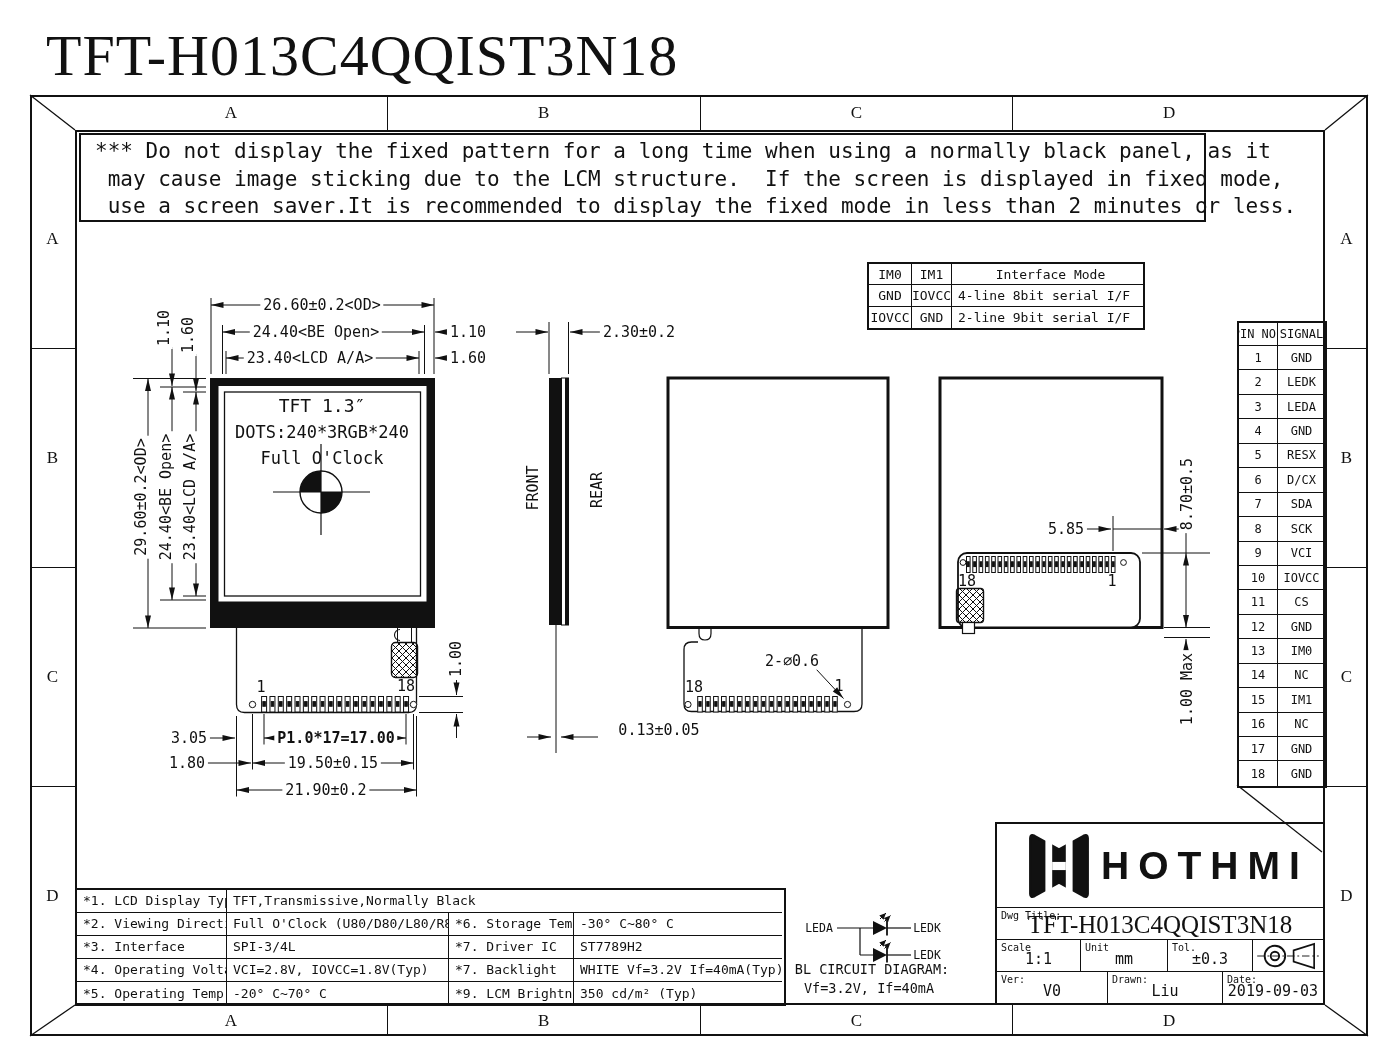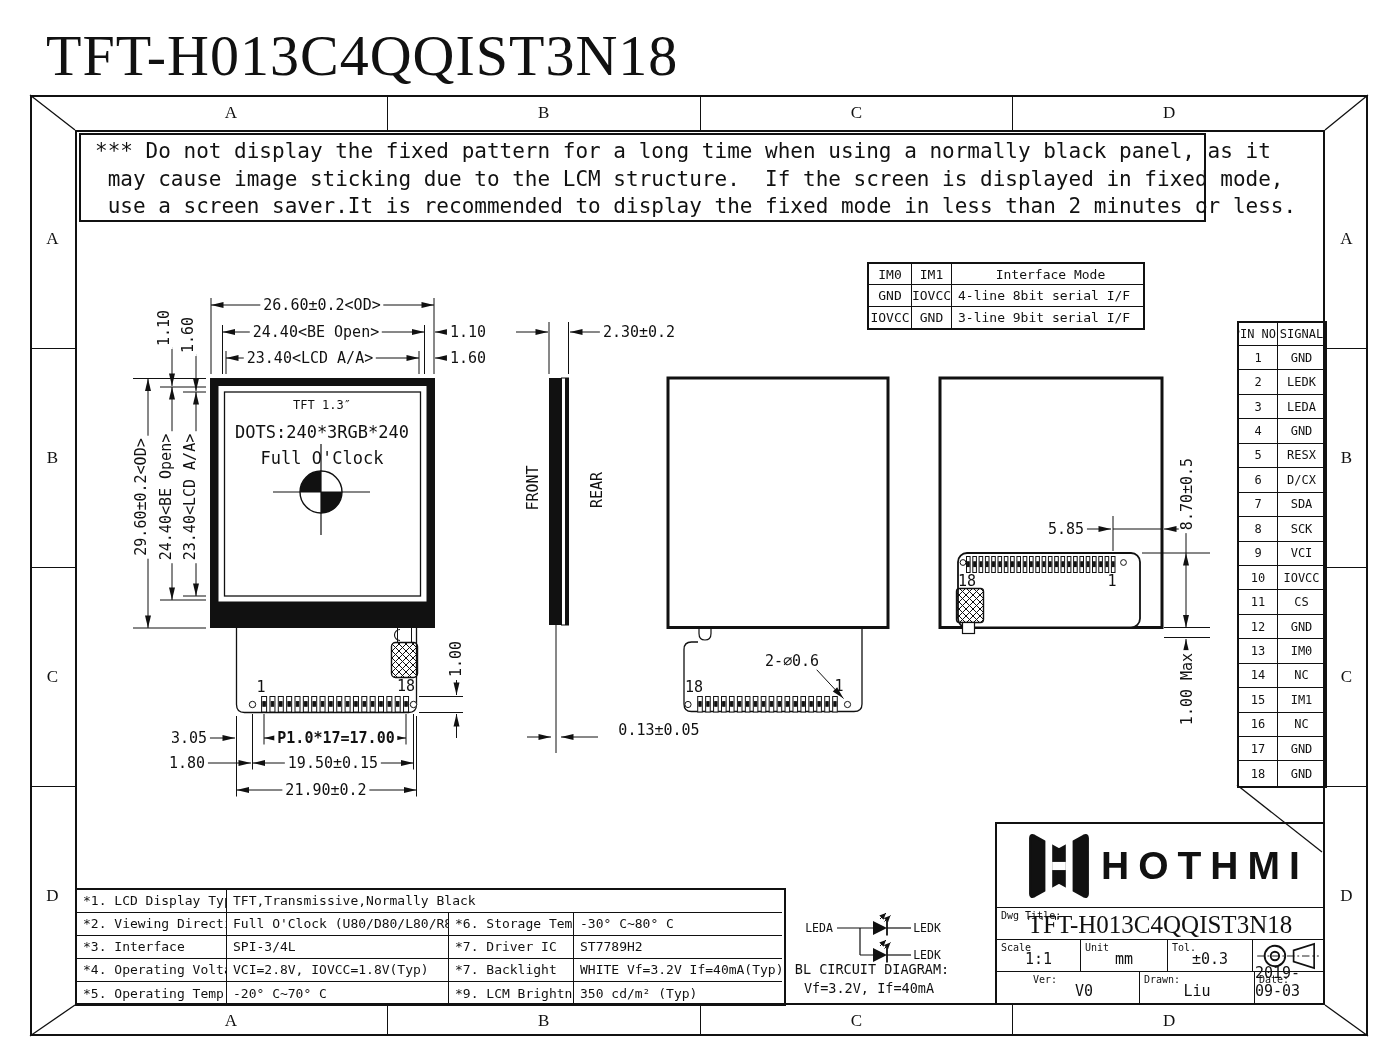--- a/index.html
+++ b/index.html
@@ -21,21 +21,21 @@
         font-size:58px;letter-spacing:1px;white-space:nowrap;}
   
   .warnbox{position:absolute;left:79px;top:133px;width:1127px;height:89px;box-sizing:border-box;
         border:2.5px solid #111;padding:3px 0 0 14px;z-index:2;}
   .warn-line{white-space:pre;font-size:21px;line-height:27.5px;}
   
   .lbl{position:absolute;transform:translate(-50%,-50%);font-size:15px;line-height:1.1;
        background:#fff;padding:0 3px;white-space:nowrap;z-index:2;}
   .vlbl{transform:translate(-50%,-50%) rotate(-90deg);}
   .nobg{background:transparent;padding:0;}
-  .s18{font-size:12px;} .s17{font-size:17px;} .s11{font-size:11.5px;} .s13{font-size:13.5px;}
+  .s18{font-size:18px;} .s17{font-size:17px;} .s11{font-size:11.5px;} .s13{font-size:13.5px;}
   
   .gtable{position:absolute;box-sizing:border-box;border:2px solid #111;display:grid;z-index:3;}
   .cell{box-sizing:border-box;border-right:1.5px solid #111;border-bottom:1.5px solid #111;
         display:flex;align-items:center;justify-content:center;overflow:hidden;white-space:nowrap;}
   .cell.nbr{border-right:none;} .cell.nbb{border-bottom:none;}
   .cell.left{justify-content:flex-start;padding-left:6px;}
   .if-table{left:867px;top:262px;width:278px;grid-template-columns:43px 40px 191px;
         grid-template-rows:repeat(3,21.4px);font-size:13px;}
   .pin-table{left:1237px;top:321px;width:90px;grid-template-columns:39px 47px;
         grid-template-rows:23px repeat(18,24.45px);font-size:12px;}
@@ -49,21 +49,21 @@
   .tb-row{position:relative;box-sizing:border-box;border-bottom:1.5px solid #111;display:flex;}
   .tb-row:last-child{border-bottom:none;}
   .logo-row{height:84px;align-items:center;padding-left:28px;gap:8px;}
   .brand-text{font-family:"Liberation Sans",sans-serif;font-weight:700;font-size:39px;
         letter-spacing:9px;}
   .dwg-row{height:32px;}
   .mini-label{position:absolute;left:4px;top:2px;font-size:10px;letter-spacing:0;}
   .dwg-title{width:100%;text-align:center;font-family:"Liberation Serif",serif;font-size:25px;
         line-height:34px;white-space:nowrap;}
   .scale-row{height:32px;}
-  .ver-row{height:31px;margin-left:32px;}
+  .ver-row{height:31px;}
   .tb-cell{position:relative;box-sizing:border-box;border-right:1.5px solid #111;
         display:flex;align-items:flex-end;justify-content:center;padding-bottom:3px;font-size:15px;}
   .tb-cell:last-child{border-right:none;}
   svg.linework{position:absolute;left:0;top:0;z-index:1;pointer-events:none;}
   svg .pin{fill:#fff;stroke:#111;stroke-width:1;}
   svg .pinc{fill:#111;}
 </style>
 </head>
 <body>
 
@@ -407,21 +407,21 @@
 
   <div class="gtable if-table">
     <div class="cell">IM0</div>
     <div class="cell">IM1</div>
     <div class="cell nbr left" style="justify-content:center;">Interface Mode</div>
     <div class="cell">GND</div>
     <div class="cell">IOVCC</div>
     <div class="cell nbr left">4-line 8bit serial I/F</div>
     <div class="cell nbb">IOVCC</div>
     <div class="cell nbb">GND</div>
-    <div class="cell nbr nbb left">3-line 9bit serial I/F</div>
+    <div class="cell nbr nbb left">2-line 9bit serial I/F</div>
   </div>
 
   <div class="gtable pin-table">
     <div class="cell">PIN NO.</div>
     <div class="cell nbr">SIGNAL</div>
     <div class="cell">1</div>
     <div class="cell nbr">GND</div>
     <div class="cell">2</div>
     <div class="cell nbr">LEDK</div>
     <div class="cell">3</div>

